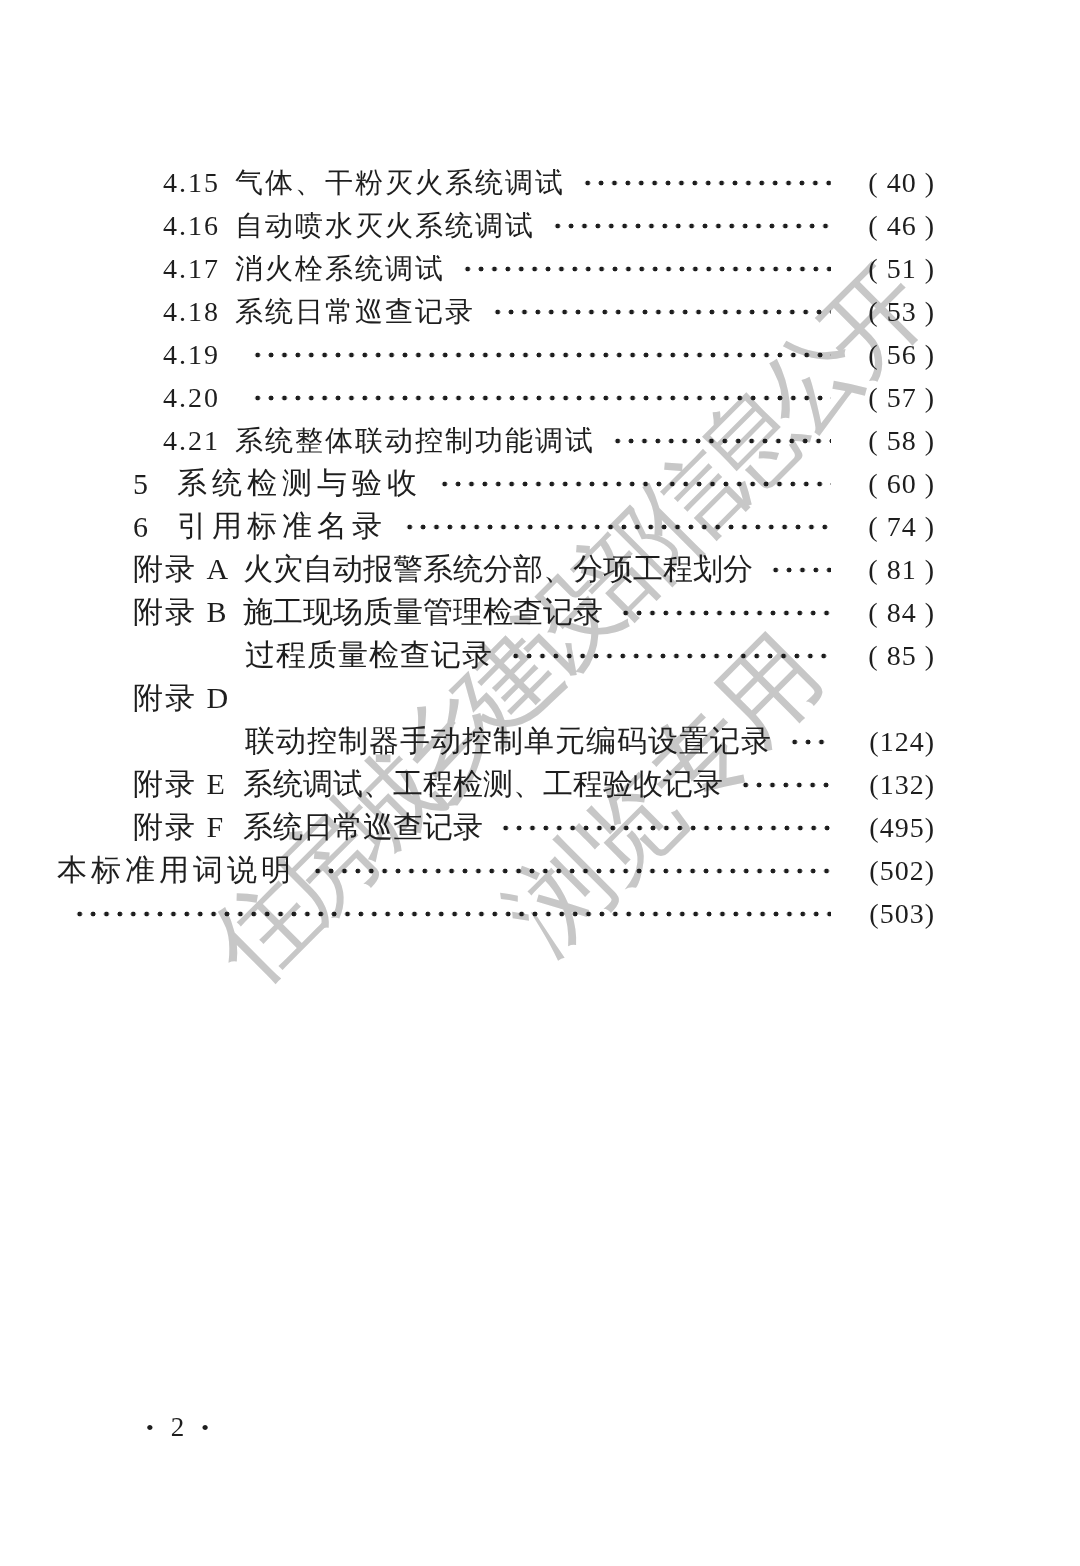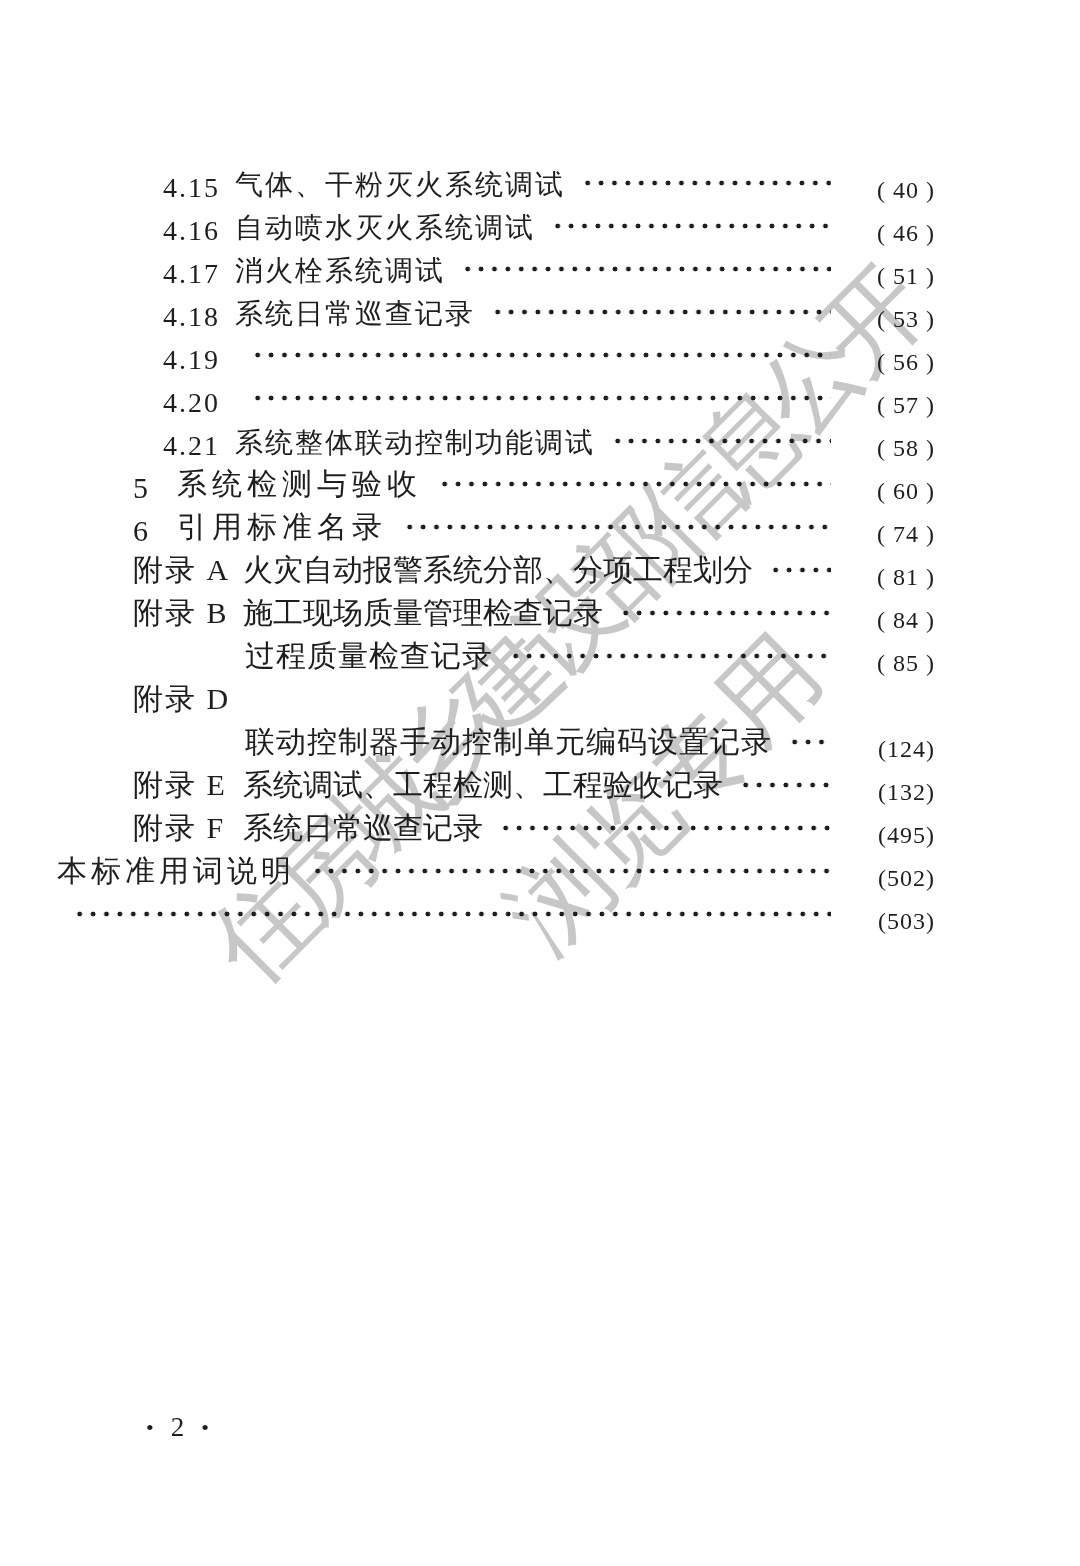--- a/index.html
+++ b/index.html
@@ -34,21 +34,21 @@
     letter-spacing: -2px;
   }
   
   .toc {
     position: relative;
     z-index: 1;
     padding-top: 161px;
   }
   .row {
     display: flex;
-    align-items: flex-end;
+    align-items: center;
     height: 43px;
     padding-right: 145px;
     box-sizing: border-box;
   }
   .row .label { flex: 0 0 auto; white-space: pre; }
   .row .title { flex: 0 1 auto; white-space: nowrap; overflow: visible; }
   .row.sub      { padding-left: 163px; font-size: 28px; }
   .row.sub .label      { width: 72px;  letter-spacing: 2px; }
   .row.section  { padding-left: 133px; font-size: 30px; }
   .row.section .label  { width: 44px; }
@@ -70,21 +70,21 @@
     background-image: radial-gradient(circle, #1d1d1d 2.1px, rgba(0,0,0,0) 2.7px);
     background-size: 13.4px 6px;
     background-position: left center;
     background-repeat: repeat-x;
   }
   .pagecol {
     flex: 0 0 auto;
     min-width: 86px;
     text-align: right;
     white-space: pre;
-    font-size: 24px;
+    font-size: 28px;
     letter-spacing: 1px;
   }
   
   .pageno {
     position: absolute;
     z-index: 1;
     left: 146px;
     top: 1412px;
     display: flex;
     align-items: center;

